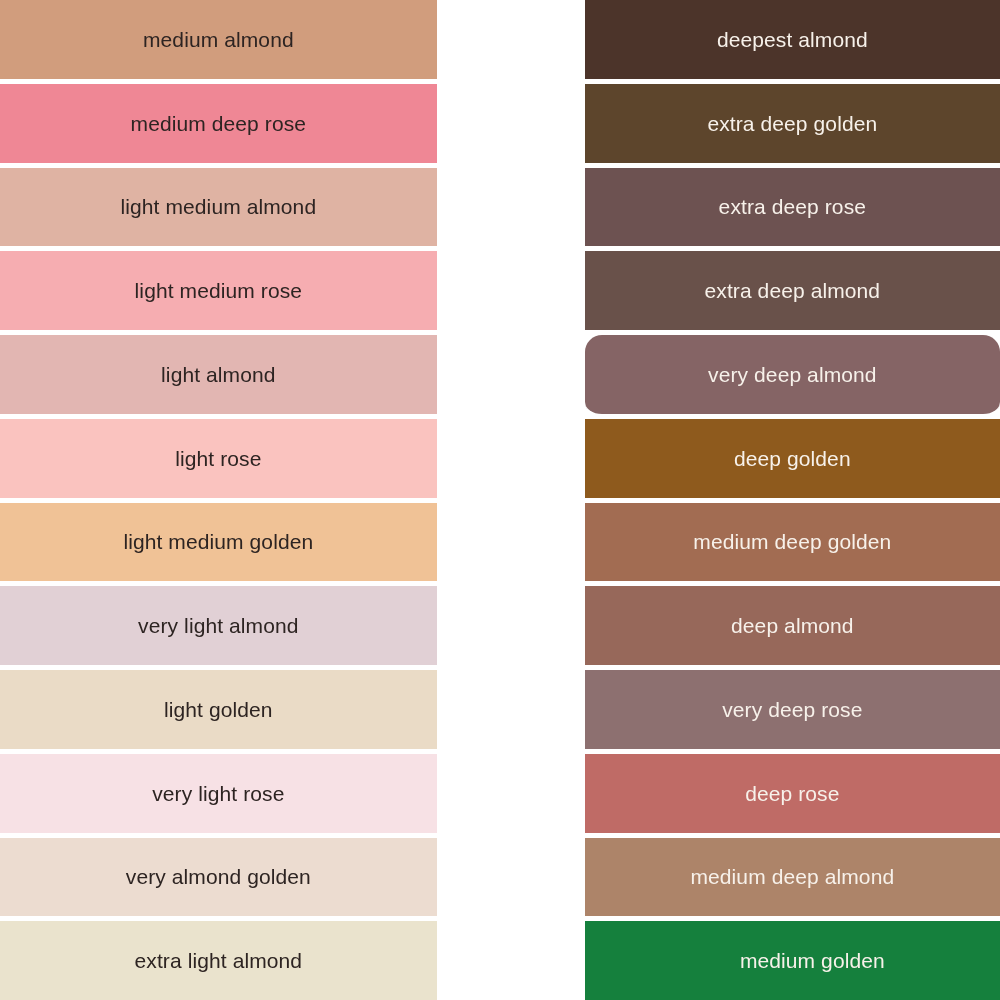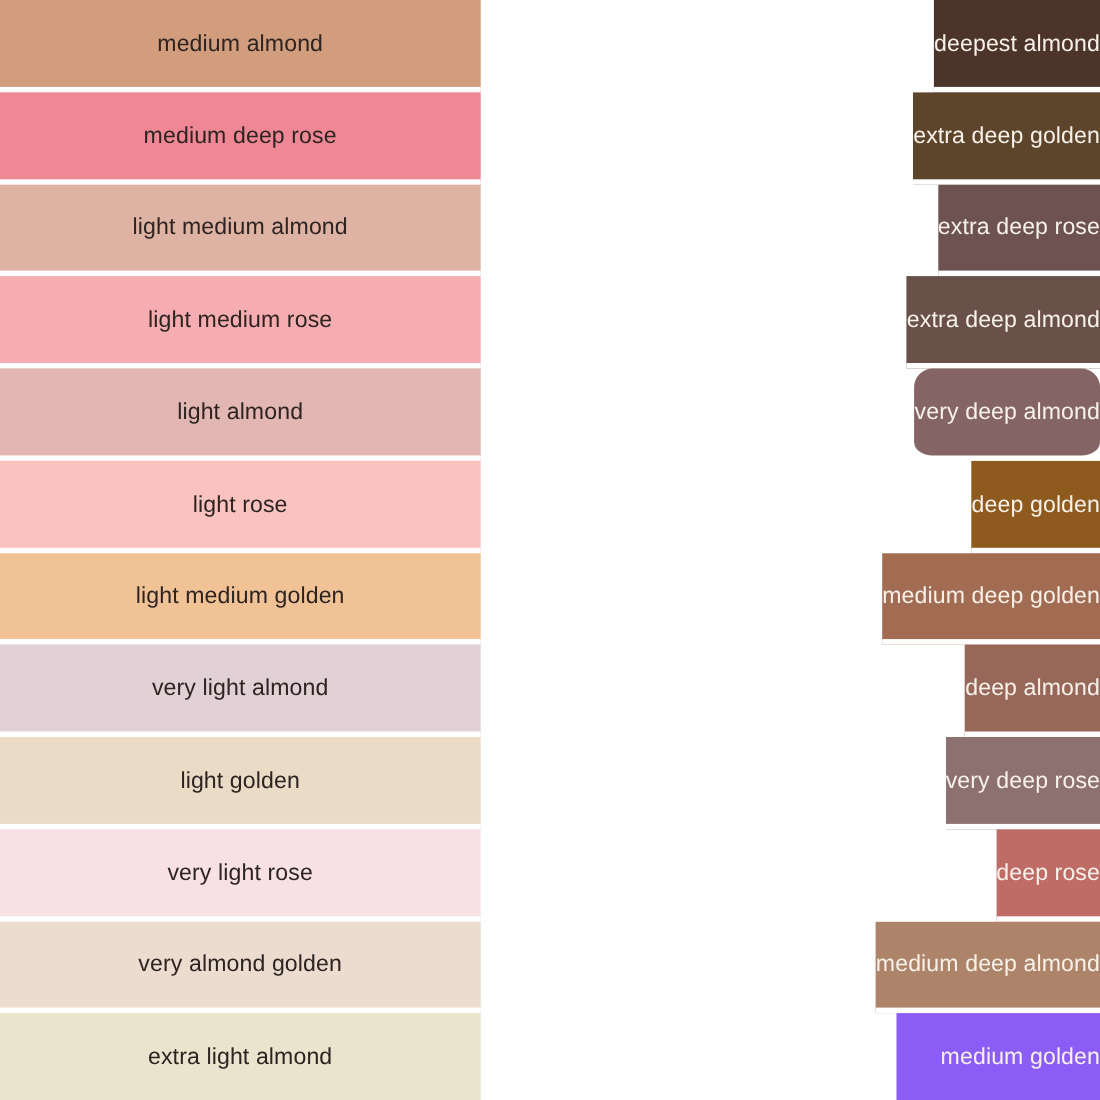--- a/index.html
+++ b/index.html
@@ -36,21 +36,20 @@
   .column-left {
     width: 450px;
   }
   .column-gap {
     width: 148px;
     flex: 0 0 148px;
     background: #ffffff;
   }
   .column-right {
     width: 428px;
-    align-items: flex-end;
   }
   .swatch {
     flex: 1 1 0;
     display: flex;
     align-items: center;
     justify-content: center;
     box-sizing: border-box;
     border-bottom: 5px solid #ffffff;
     overflow: hidden;
     position: relative;
@@ -147,18 +146,18 @@
     </div>
     <div class="swatch" style="background-color: rgb(141, 112, 112);">
       <span class="swatch-label" style="color: rgb(247, 241, 234);">very deep rose</span>
     </div>
     <div class="swatch" style="background-color: rgb(191, 107, 102);">
       <span class="swatch-label" style="color: rgb(247, 241, 234);">deep rose</span>
     </div>
     <div class="swatch" style="background-color: rgb(173, 132, 105);">
       <span class="swatch-label" style="color: rgb(247, 241, 234);">medium deep almond</span>
     </div>
-    <div class="swatch" style="background-color: #8b5cf6; padding-left: 40px;">
+    <div class="swatch" style="background-color: #15803d; padding-left: 40px;">
       <span class="swatch-label" style="color: rgb(247, 241, 234);">medium golden</span>
     </div>
   </div>
 
 </div>
 
 </body></html>

